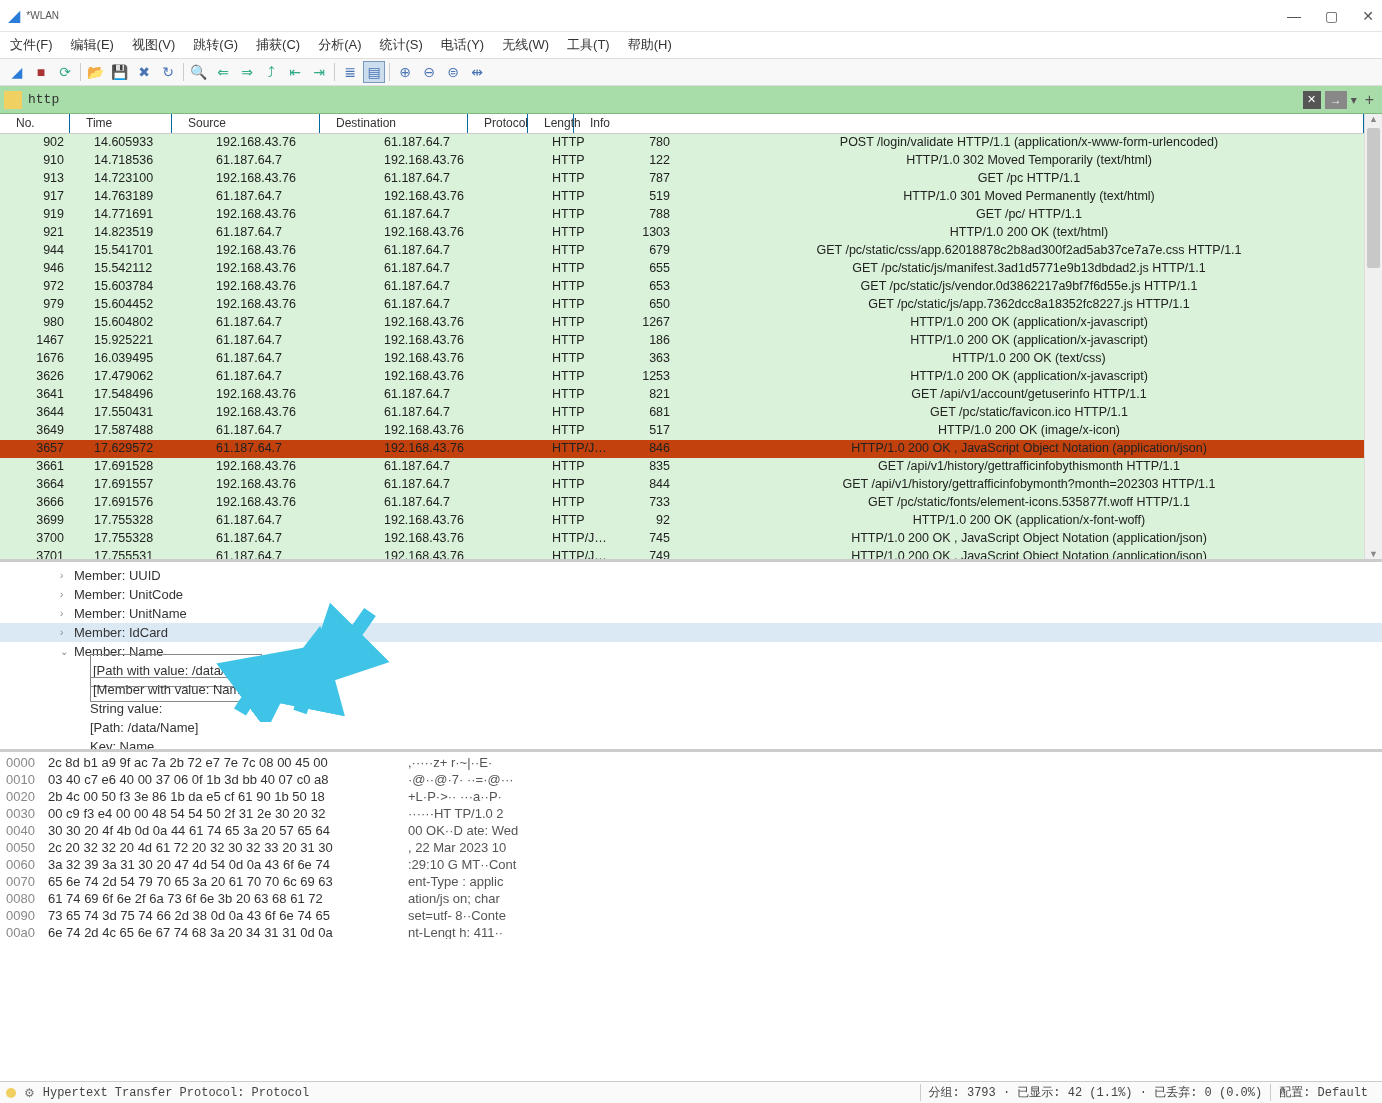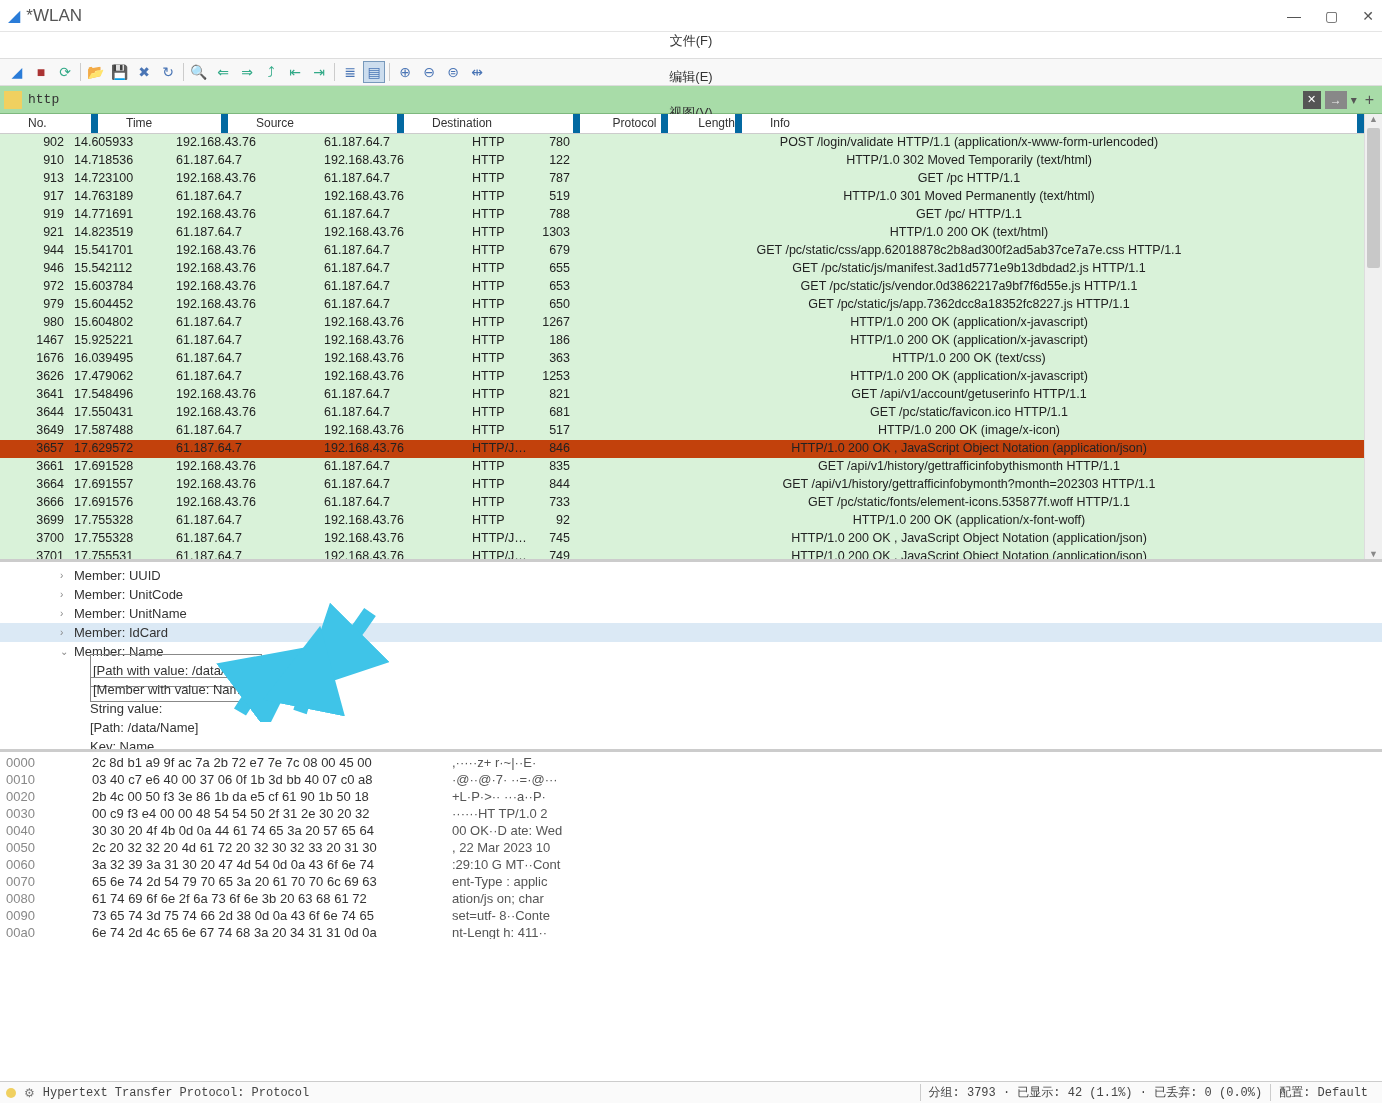--- a/index.html
+++ b/index.html
@@ -2,26 +2,26 @@
 <html><head>
 <meta charset="utf-8">
 <style>
 * { margin: 0; padding: 0; box-sizing: border-box; font-family: "Segoe UI", Tahoma, sans-serif; }
 body { background: #fff; font-size: 12px; overflow: hidden; width: 1382px; height: 1103px; position: relative; }
 .mono { font-family: "Courier New", Consolas, monospace; }
 
 
 .titlebar { height: 32px; display: flex; align-items: center; padding: 0 8px; background: #fff; border-bottom: 1px solid #e5e5e5; }
 .titlebar .fin { color: #2a7cd8; font-size: 16px; margin-right: 6px; }
-.titlebar .title { color: #555; font-size: 17px; flex: 1; }
+.titlebar .title { color: #555; font-size: 10px; flex: 1; }
 .winbtns { display: flex; gap: 24px; color: #555; font-size: 14px; }
 .winbtns span { cursor: pointer; }
 
 
-.menubar { height: 26px; display: flex; align-items: center; padding: 0 10px; gap: 18px; color: #333; font-size: 13px; flex-direction: column; }
+.menubar { height: 26px; display: flex; align-items: center; padding: 0 10px; gap: 18px; color: #333; font-size: 13px; }
 .menubar span { cursor: pointer; }
 
 
 .toolbar { height: 28px; display: flex; align-items: center; padding: 0 6px; gap: 2px; border-top: 1px solid #ddd; border-bottom: 1px solid #ddd; background: #f8f8f8; }
 .toolbar .tb { width: 22px; height: 22px; display: flex; align-items: center; justify-content: center; color: #4a75b5; font-size: 14px; cursor: pointer; }
 .toolbar .sep { width: 1px; height: 18px; background: #ccc; margin: 0 2px; }
 
 
 .filterbar { height: 28px; display: flex; align-items: center; padding: 0 4px; background: #a8dca8; border-bottom: 1px solid #7eb87e; }
 .filterbar .bk { width: 18px; height: 18px; background: #f0d060; margin-right: 6px; }
@@ -33,30 +33,30 @@
 
 
 .pktlist { height: 445px; display: flex; }
 .pktlist .body { flex: 1; overflow: hidden; }
 .pktlist .scroll { width: 18px; background: #f0f0f0; border-left: 1px solid #ddd; position: relative;}
 .pktlist .scroll .thumb { position: absolute; left: 2px; right: 2px; top: 14px; height: 140px; background: #c8c8c8; border-radius: 2px;}
 .pktlist .scroll::before { content: "▲"; position: absolute; top: 0; left: 4px; font-size: 9px; color: #888;}
 .pktlist .scroll::after { content: "▼"; position: absolute; bottom: 0; left: 4px; font-size: 9px; color: #888;}
 
 .pkthead { height: 20px; display: flex; background: #fff; border-bottom: 1px solid #ccc; font-family: "Courier New", monospace; font-size: 12px; color: #333; }
-.pkthead div { border-right: 7px solid #0369a1; padding: 2px 0; margin-left: 28px; }
+.pkthead div { border-right: 1px solid #0369a1; padding: 2px 16px; }
 .col-no { width: 70px; text-align: left; }
 .col-time { width: 102px; }
 .col-src { width: 148px; }
 .col-dst { width: 148px; }
 .col-proto { width: 60px; text-align: center; }
 .col-len { width: 46px; text-align: right; }
 .col-info { flex: 1; }
 
-.pktrow { height: 18px; display: flex; font-family: "Courier New", monospace; font-size: 12.5px; color: #222; background: #d9f2d9; position: relative;}
+.pktrow { height: 18px; display: flex; font-family: "Courier New", monospace; font-size: 12.5px; color: #222; background: #d9f2d9; position: relative; gap: 20px;}
 .pktrow.sel { background: #c2410c; }
 .pktrow div { padding: 1px 4px; white-space: nowrap; overflow: hidden; }
 .pktrow .c-no { width: 70px; text-align: right; padding-right: 6px;}
 .pktrow .c-time { width: 102px; }
 .pktrow .c-src { width: 148px; }
 .pktrow .c-dst { width: 148px; }
 .pktrow .c-proto { width: 60px; }
 .pktrow .c-len { width: 46px; text-align: right; }
 .pktrow .c-info { flex: 1; text-align: center; }
 
@@ -68,21 +68,21 @@
 .details .row.child { padding-left: 90px;}
 .details .row.child .caret { width: 0;}
 
 
 .arrow-anno { position: absolute; pointer-events: none; }
 
 
 .hexpane { height: 190px; overflow: hidden; border-top: 3px solid #ccc; background: #fff; font-family: "Courier New", monospace; font-size: 13px; color: #333; padding: 2px 6px; line-height: 17px;}
 .hexpane .hr { display: flex; }
 .hexpane .off { width: 42px; color: #888; }
-.hexpane .hex { width: 360px; margin-left: 44px; }
+.hexpane .hex { width: 360px; }
 .hexpane .asc { color: #555; }
 
 
 .statusbar { position: absolute; bottom: 0; left: 0; right: 0; height: 22px; border-top: 1px solid #ccc; display: flex; align-items: center; padding: 0 6px; background: #fafafa; font-size: 12px; color: #444;}
 .statusbar .dot { width: 10px; height: 10px; border-radius: 50%; background: #f0d060; margin-right: 8px;}
 .statusbar .mid { flex: 1;}
 .statusbar .seg { border-left: 1px solid #ccc; padding: 0 8px; font-family: "Courier New", monospace;}
 </style>
 </head>
 <body>

